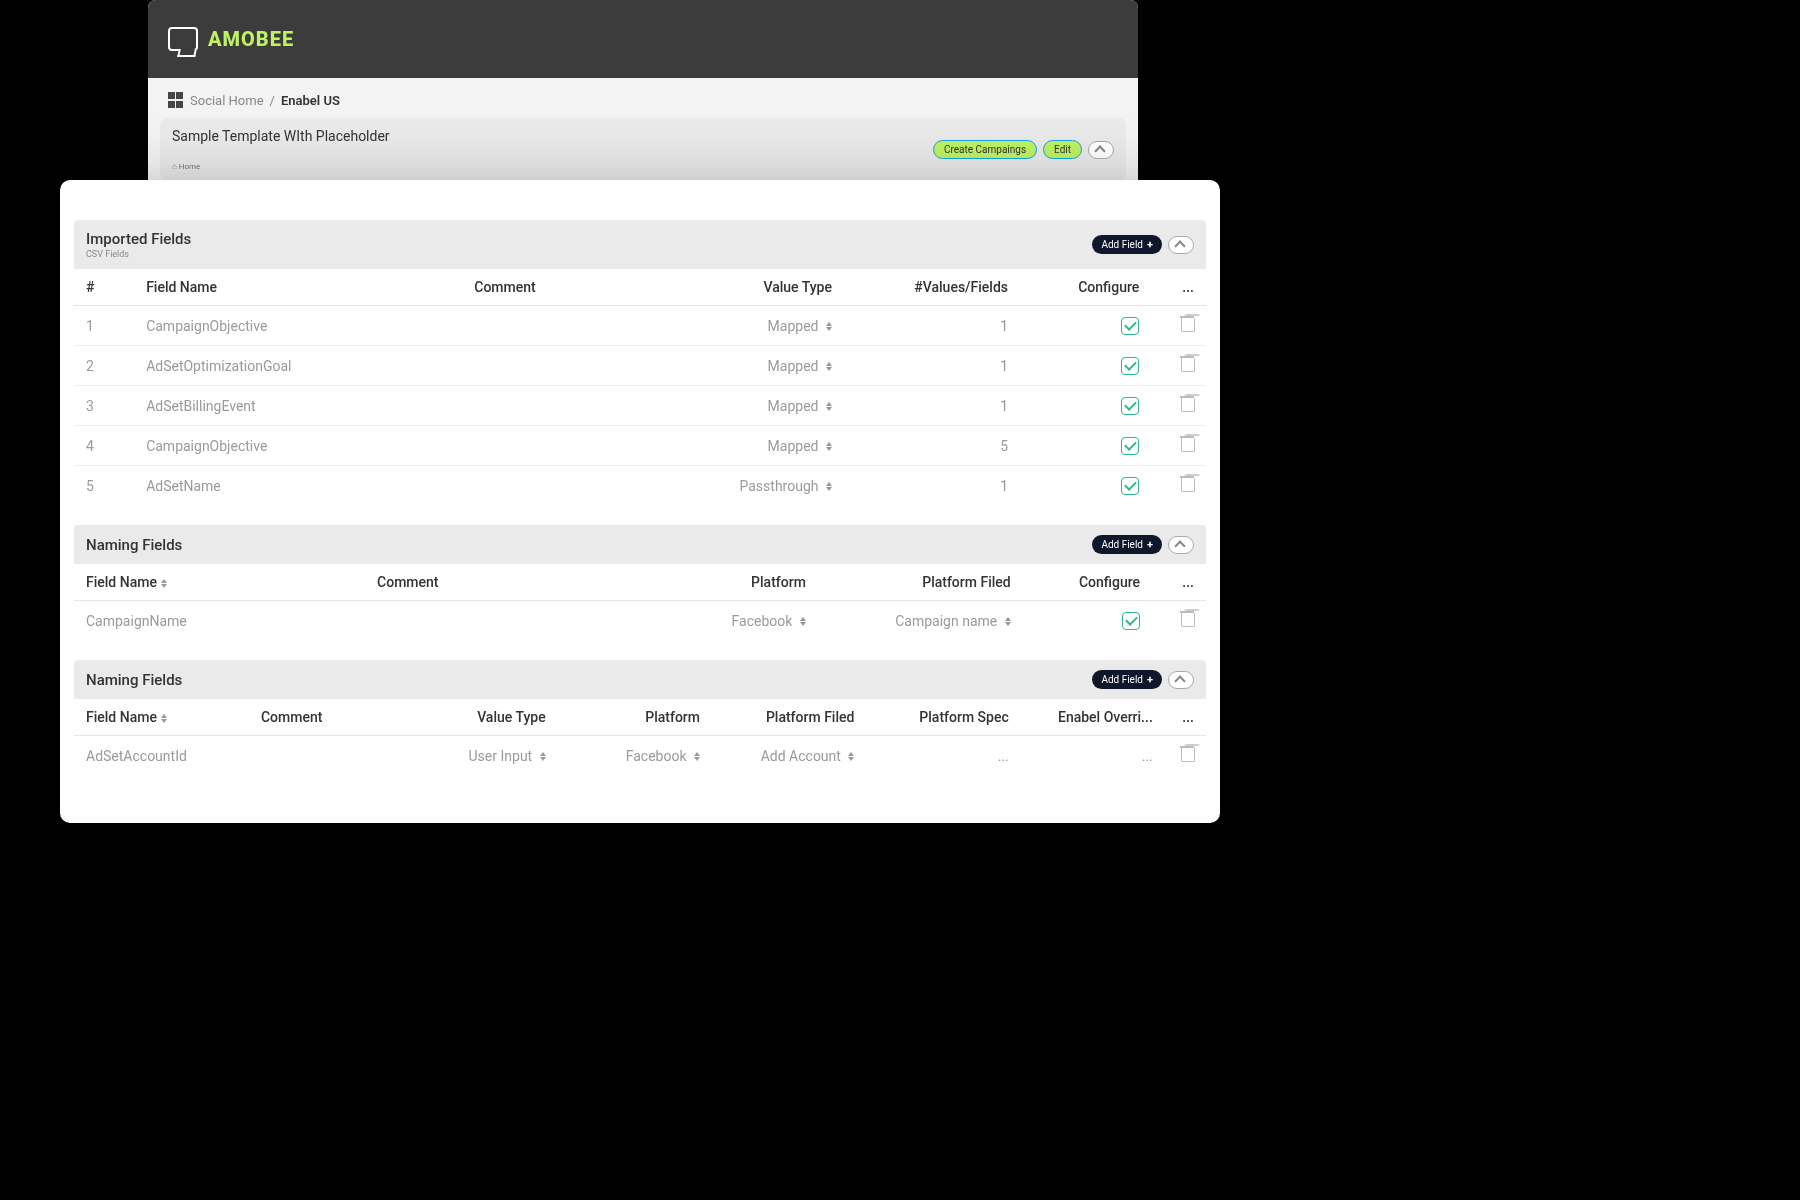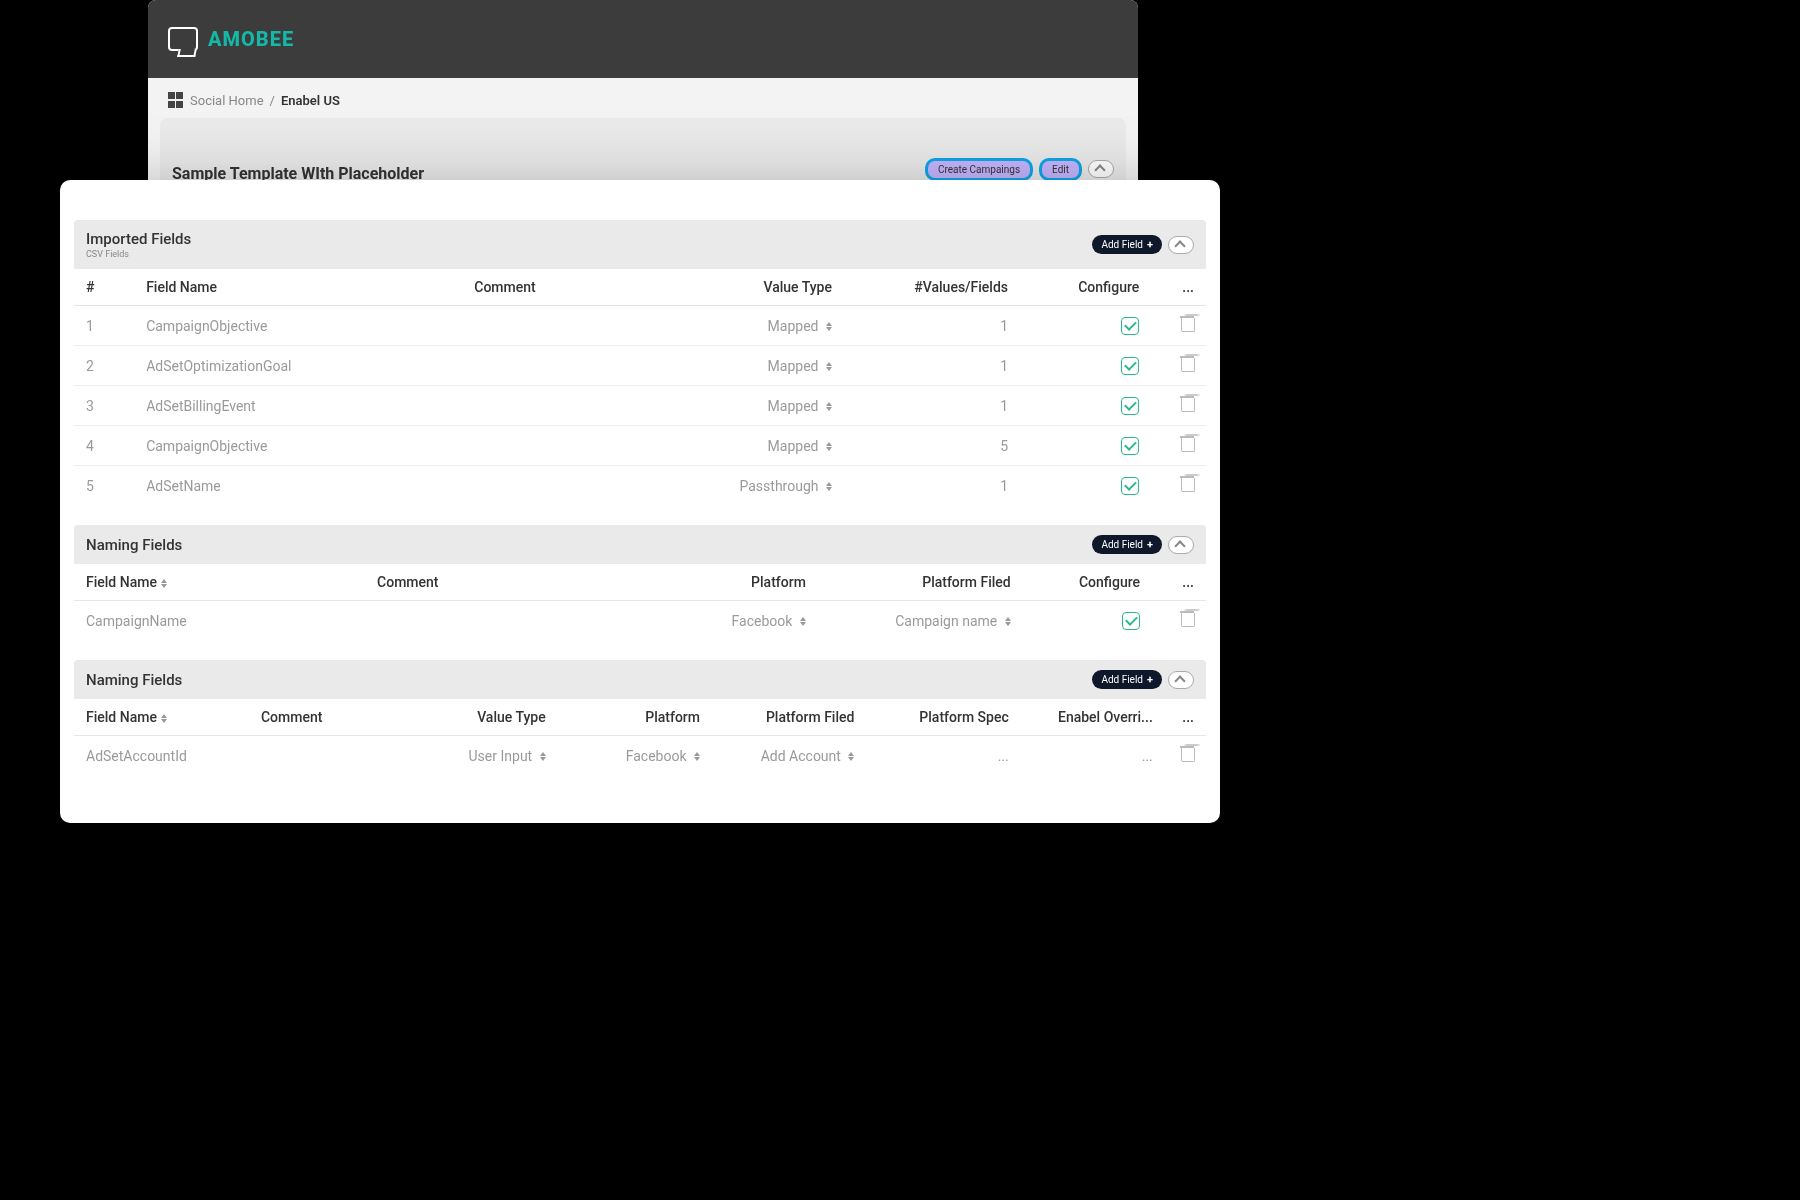--- a/index.html
+++ b/index.html
@@ -27,21 +27,21 @@
     background: #3c3c3c;
     display: flex;
     align-items: center;
     padding-left: 20px;
     border-radius: 8px 8px 0 0;
   }
   .logo {
     display: flex;
     align-items: center;
     gap: 10px;
-    color: #14b8a6;
+    color: #bef264;
   }
   .logo-icon {
     width: 30px;
     height: 24px;
     border: 2.5px solid #fff;
     border-radius: 4px;
     position: relative;
   }
   .logo-icon::after {
     content: "";
@@ -82,26 +82,26 @@
   .back-titlebar {
     margin: 0 12px 14px;
     background: #eaeaea;
     border-radius: 8px;
     display: flex;
     align-items: center;
     justify-content: space-between;
     padding: 10px 12px;
   }
   .btb-left { display: flex; flex-direction: column; }
-  .btb-title { font-size: 16px; font-weight: 700; color: #333; margin-top: 36px; }
+  .btb-title { font-size: 14px; font-weight: 400; color: #333; }
   .btb-sub { font-size: 8px; color: #777; margin-top: 18px; }
   .btb-right { display: flex; gap: 6px; align-items: center; }
   .pill-btn {
-    border: 3px solid #0ea5e9;
-    background: #c4b5fd;
+    border: 1px solid #0ea5e9;
+    background: #bef264;
     color: #333;
     font-size: 10px;
     padding: 3px 10px;
     border-radius: 10px;
   }
   .collapse-btn {
     border: 1px solid #aaa;
     background: #fff;
     border-radius: 10px;
     width: 26px; height: 18px;

